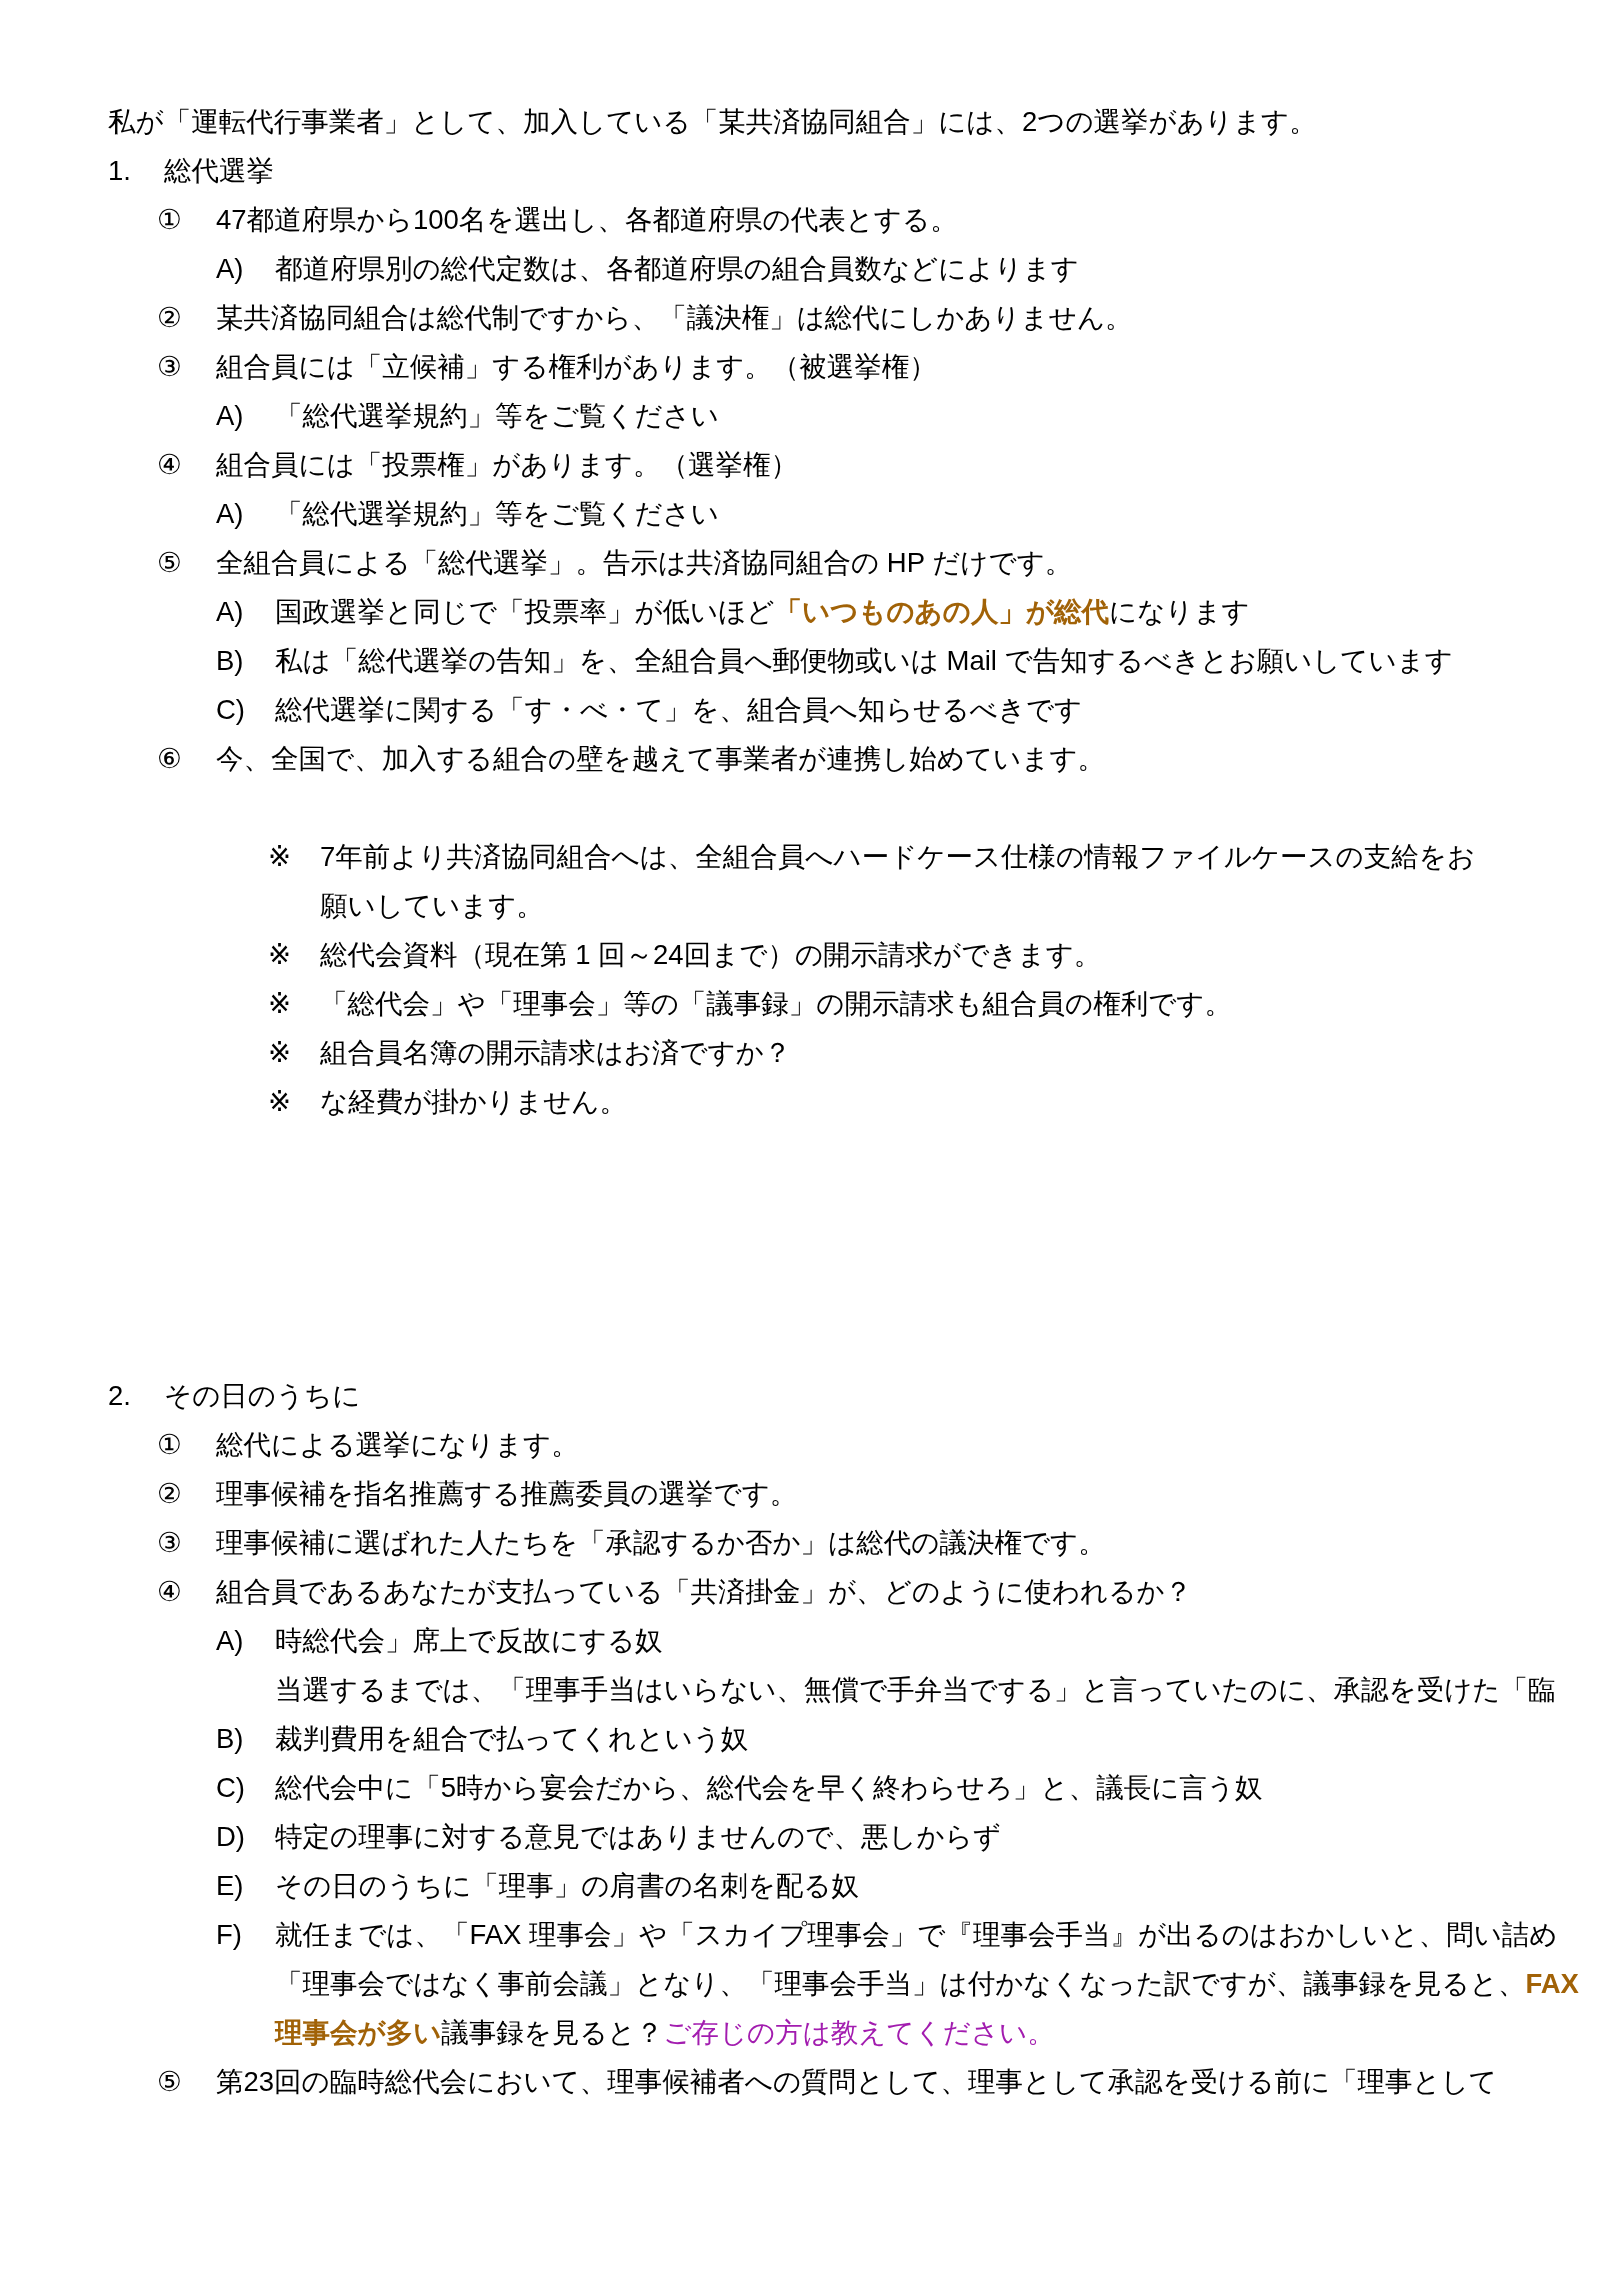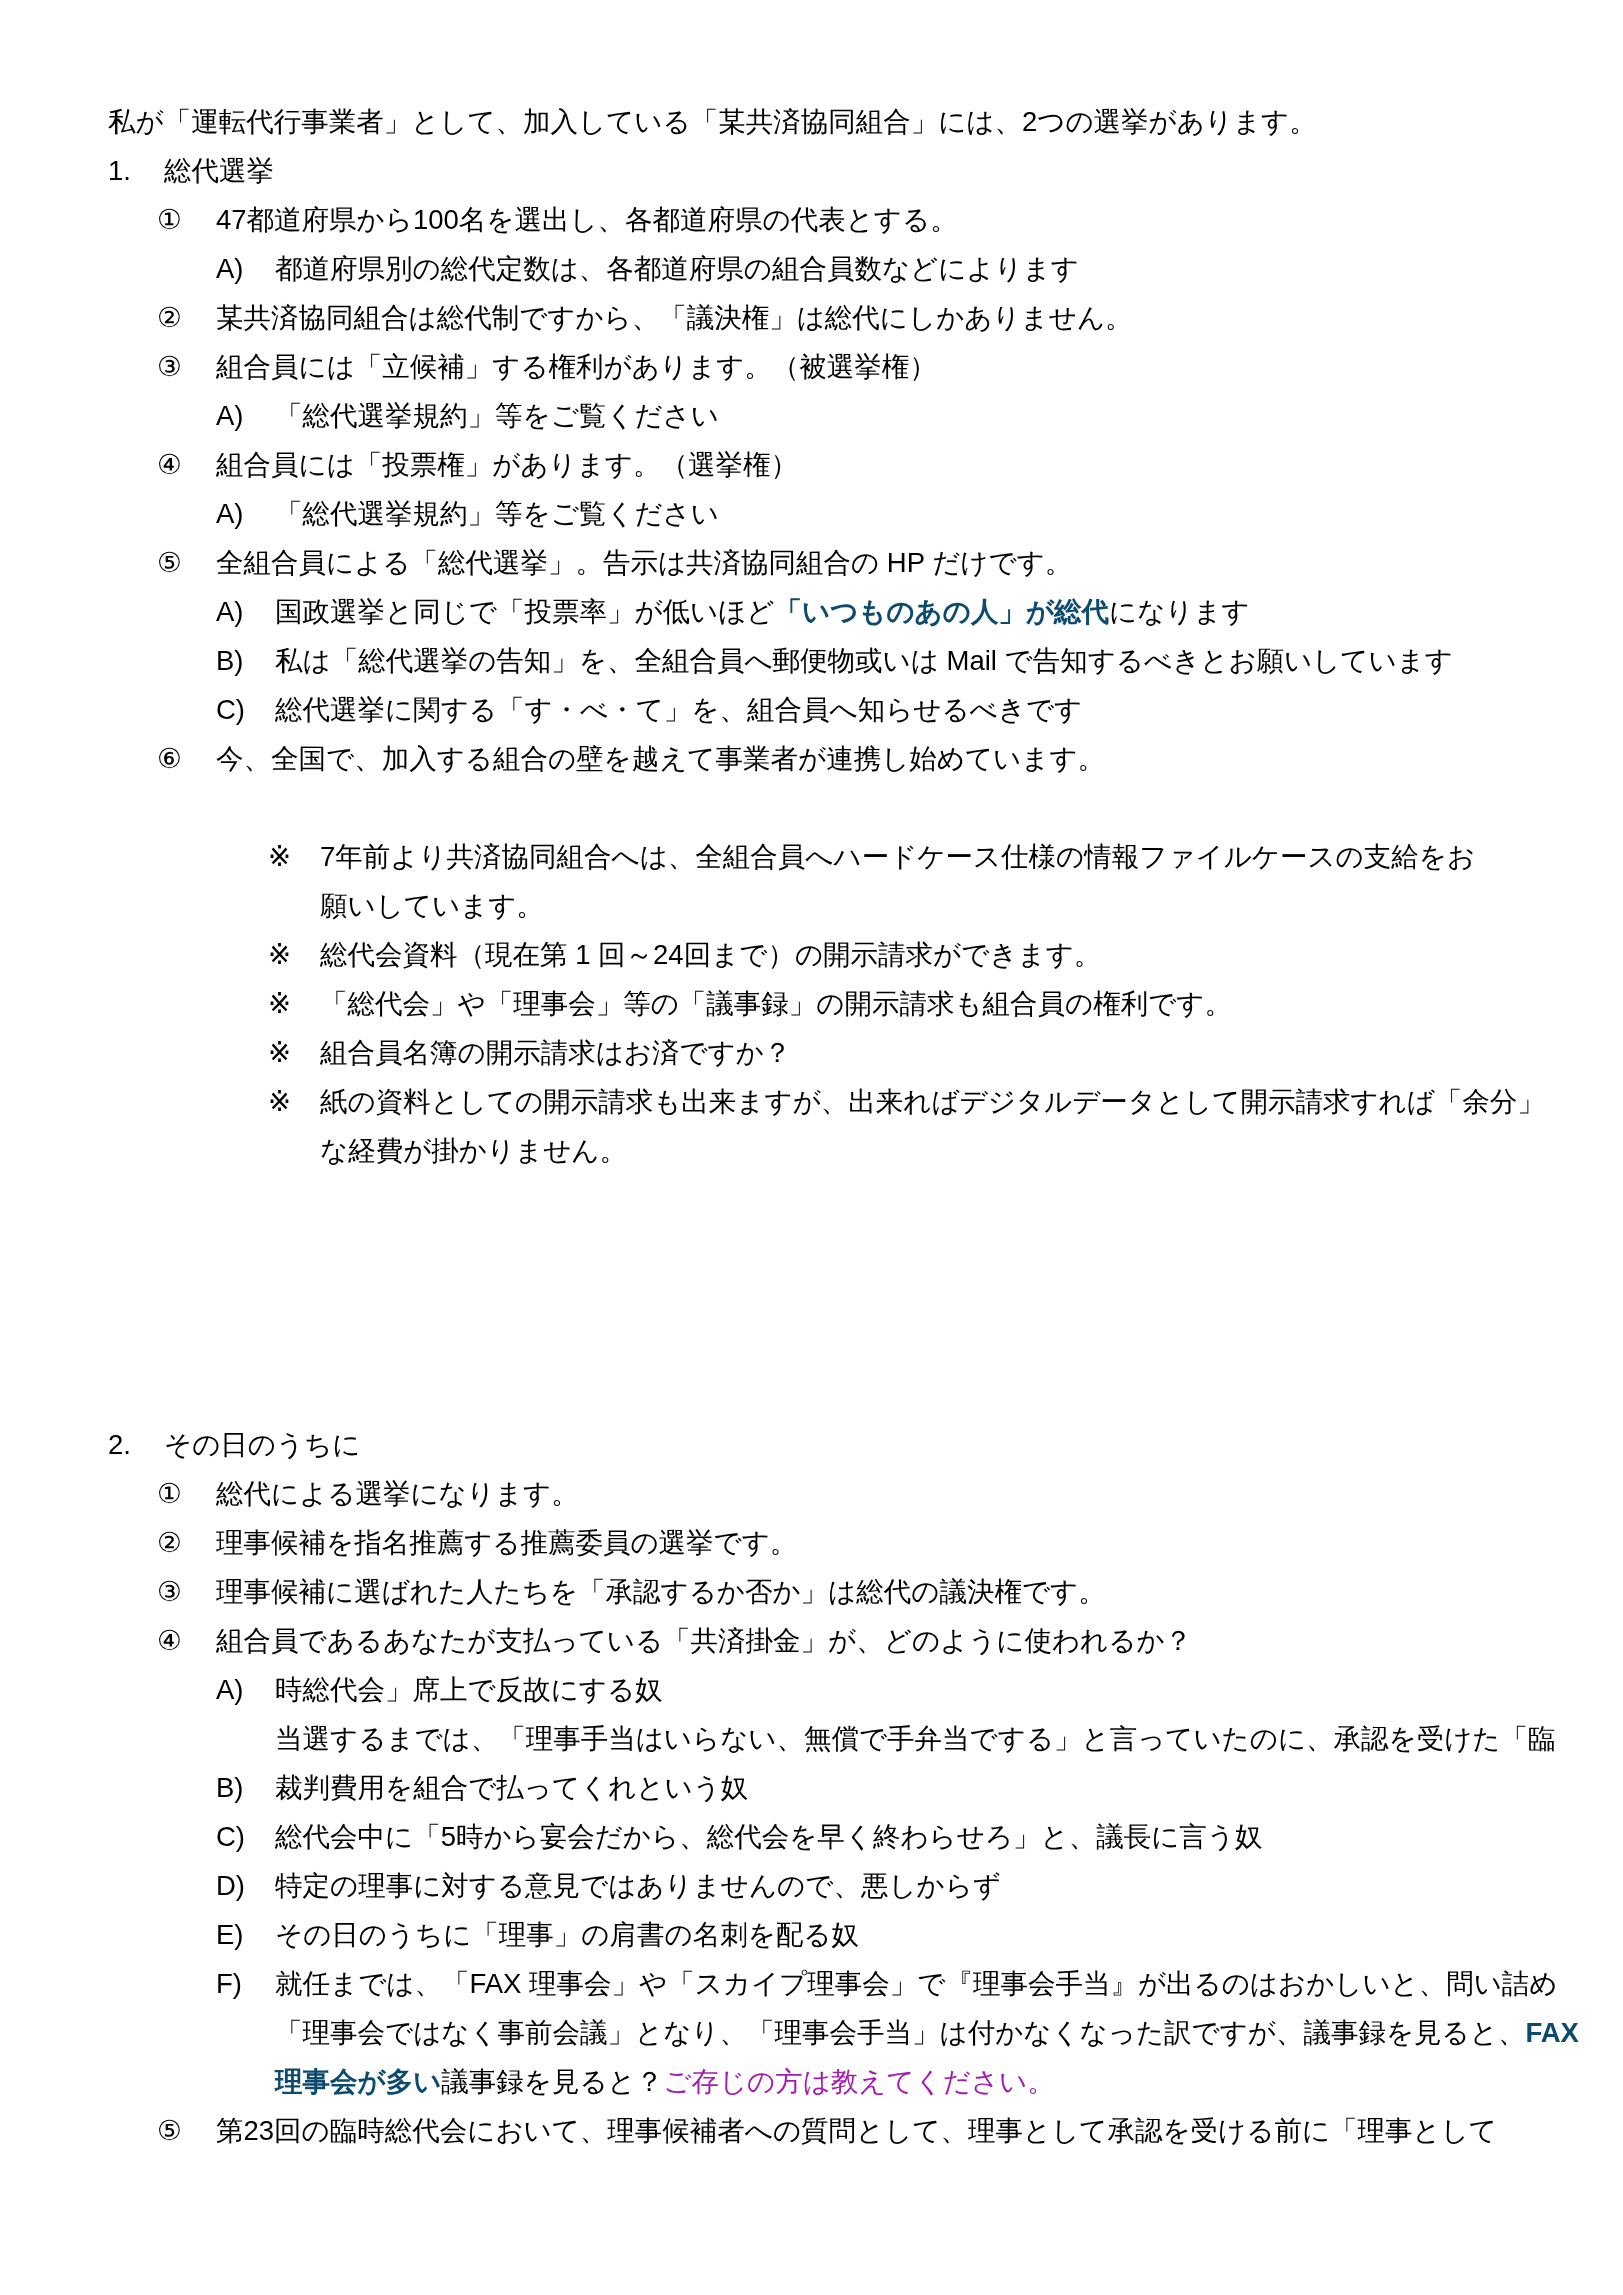--- a/index.html
+++ b/index.html
@@ -27,21 +27,21 @@
   .m2 { flex-basis: 59px; }
   .ind3 { padding-left: 108px; }
   .m3 { flex-basis: 59px; }
   .ind4 { padding-left: 160px; }
   .m4 { flex-basis: 52px; }
   .txt { flex: 1 1 auto; min-width: 0; }
   .vline { display: block; white-space: nowrap; }
   .oneline { white-space: nowrap; }
   .sp1 { height: 49px; }
   .sp5 { height: 245px; }
-  .red { color: #0c4a6e; font-weight: 700; }
+  .red { color: #a16207; font-weight: 700; }
   .blue { color: #a21caf; }
 </style>
 </head>
 <body>
 
 <div class="page">
 
   <div class="row">
     <span class="txt oneline">私が「運転代行事業者」として、加入している「某共済協同組合」には、2つの選挙があります。</span>
   </div>
@@ -132,21 +132,20 @@
   </div>
 
   <div class="row ind4">
     <span class="marker m4">※</span>
     <span class="txt oneline">組合員名簿の開示請求はお済ですか？</span>
   </div>
 
   <div class="row ind4">
     <span class="marker m4">※</span>
     <span class="txt">
-      <span class="vline">紙の資料としての開示請求も出来ますが、出来ればデジタルデータとして開示請求すれば「余分」</span>
       <span class="vline">な経費が掛かりません。</span>
     </span>
   </div>
 
   <div class="sp5"></div>
 
   <div class="row">
     <span class="marker m1">2.</span>
     <span class="txt oneline">その日のうちに</span>
   </div>

